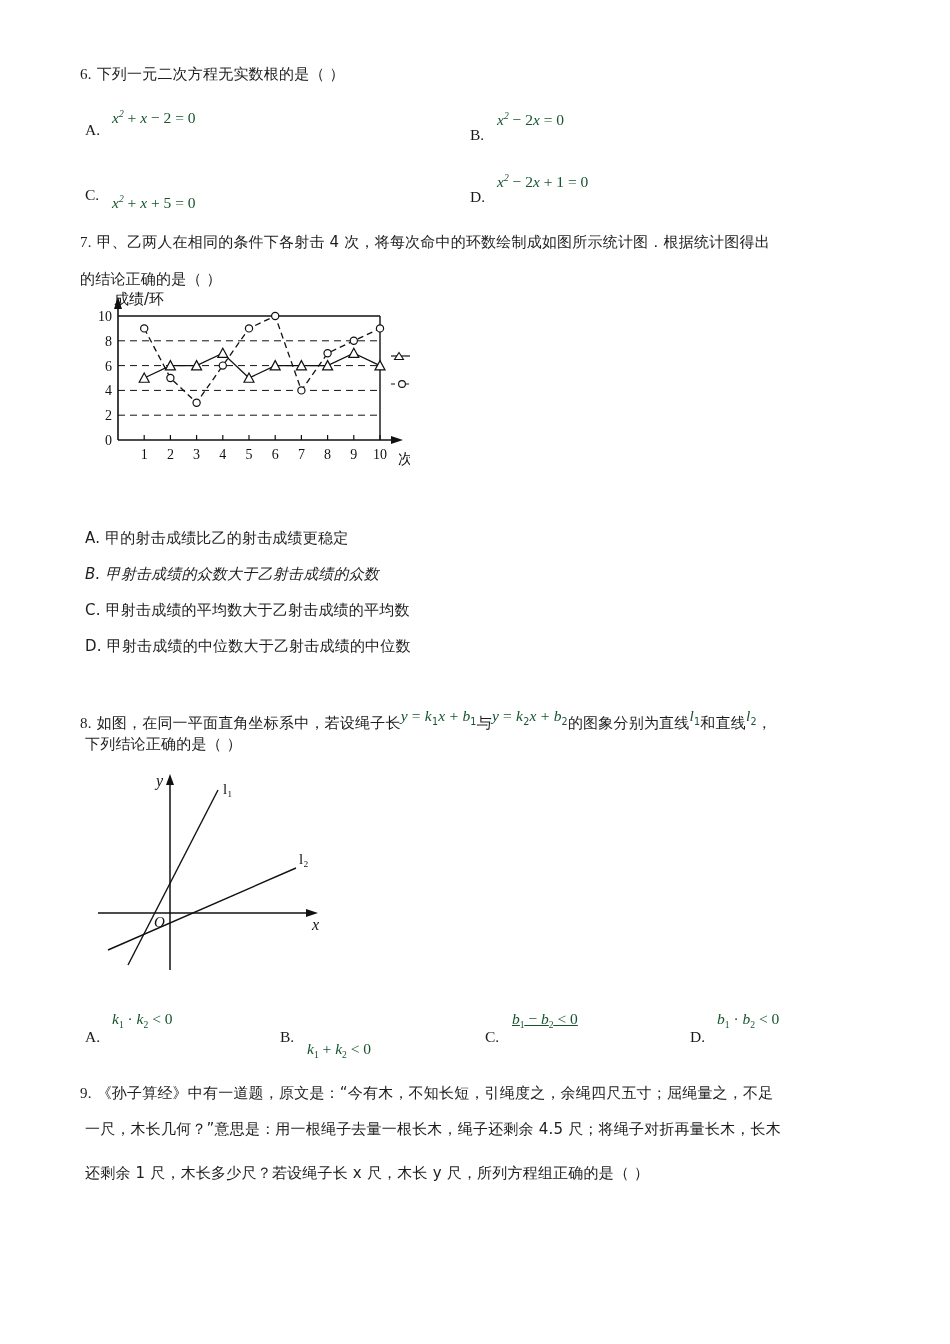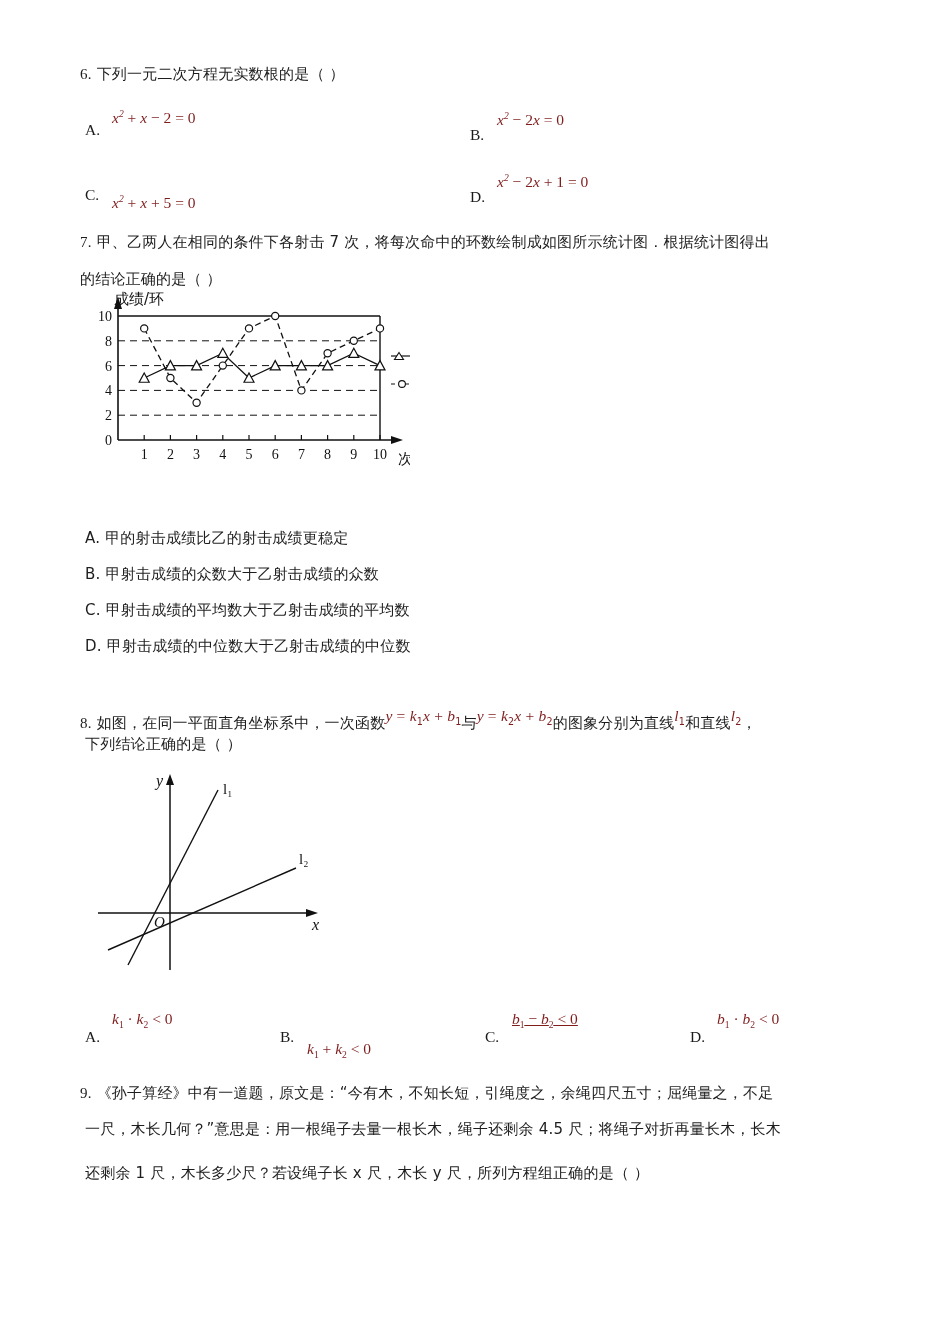--- a/index.html
+++ b/index.html
@@ -32,21 +32,21 @@
   sub.b { font-size:0.62em; vertical-align:sub; font-style:normal;}
 
   .optlabel {
     position:absolute;
     font-size:15.5px;
     font-family:"Liberation Serif", serif;
   }
   .formula {
     position:absolute;
     font-size:15.5px;
-    color:#7f1d1d;
+    color:#14532d;
     white-space:nowrap;
   }
 
   
   #chart7 { position:absolute; left:80px; top:288px; width:330px; height:185px; }
   
   #chart8 { position:absolute; left:90px; top:772px; width:250px; height:205px; }
 </style>
 </head>
 <body>
@@ -73,21 +73,21 @@
     <span class="m">x</span><sup class="s">2</sup><span class="mr">&nbsp;+&nbsp;</span><span class="m">x</span><span class="mr">&nbsp;+&nbsp;5&nbsp;=&nbsp;0</span>
   </div>
 
   <div class="optlabel" style="left:470px; top:188px;">D.</div>
   <div class="formula" style="left:497px; top:172px;">
     <span class="m">x</span><sup class="s">2</sup><span class="mr">&nbsp;−&nbsp;2</span><span class="m">x</span><span class="mr">&nbsp;+&nbsp;1&nbsp;=&nbsp;0</span>
   </div>
 
   <div class="qline cjk" style="left:80px; top:231px;">
     <span class="qnum">7.</span>
-    <span>甲、乙两人在相同的条件下各射击 7 次，将每次命中的环数绘制成如图所示统计图．根据统计图得出</span>
+    <span>甲、乙两人在相同的条件下各射击 4 次，将每次命中的环数绘制成如图所示统计图．根据统计图得出</span>
   </div>
   <div class="qline cjk" style="left:80px; top:268px;">的结论正确的是（     ）</div>
 
   <div id="chart7">
     <svg width="330" height="185" viewBox="0 0 330 185">
 
       <text id="c7-ylabel" x="34" y="16" font-family="DejaVu Sans, sans-serif" font-size="15" fill="#111">成绩/环</text>
 
       <line x1="38" y1="28" x2="300" y2="28" stroke="#111" stroke-width="1.4"></line>
 
@@ -176,36 +176,36 @@
         <circle cx="322" cy="96" r="3.4" fill="#fff" stroke="#111" stroke-width="1.1"></circle>
         <text id="c7-lg-yi" x="338" y="102" font-family="DejaVu Sans, sans-serif" font-size="16" fill="#111">乙</text>
       </g>
     </svg>
   </div>
 
   <div class="qline cjk" style="left:85px; top:527px;">
     <span>A.</span>
     <span>甲的射击成绩比乙的射击成绩更稳定</span>
   </div>
-  <div class="qline cjk" style="left:85px; top:563px;">
+  <div class="qline cjk" style="left:85px; top:563px;font-style:italic;">
     <span>B.</span>
     <span>甲射击成绩的众数大于乙射击成绩的众数</span>
   </div>
   <div class="qline cjk" style="left:85px; top:599px;">
     <span>C.</span>
     <span>甲射击成绩的平均数大于乙射击成绩的平均数</span>
   </div>
   <div class="qline cjk" style="left:85px; top:635px;">
     <span>D.</span>
     <span>甲射击成绩的中位数大于乙射击成绩的中位数</span>
   </div>
 
   <div class="qline cjk" style="left:80px; top:685px;">
     <span class="qnum">8.</span>
-    <span>如图，在同一平面直角坐标系中，一次函数</span><span class="formula" style="position:relative; left:0; top:-7px; display:inline-block;">
+    <span>如图，在同一平面直角坐标系中，若设绳子长</span><span class="formula" style="position:relative; left:0; top:-7px; display:inline-block;">
       <span class="m">y</span><span class="mr">&nbsp;=&nbsp;</span><span class="m">k</span><sub class="b">1</sub><span class="m">x</span><span class="mr">&nbsp;+&nbsp;</span><span class="m">b</span><sub class="b">1</sub>
     </span><span>与</span><span class="formula" style="position:relative; left:0; top:-7px; display:inline-block;">
       <span class="m">y</span><span class="mr">&nbsp;=&nbsp;</span><span class="m">k</span><sub class="b">2</sub><span class="m">x</span><span class="mr">&nbsp;+&nbsp;</span><span class="m">b</span><sub class="b">2</sub>
     </span><span>的图象分别为直线</span><span class="formula" style="position:relative; left:0; top:-7px; display:inline-block;margin-top:26px;">
       <span class="m">l</span><sub class="b">1</sub>
     </span><span>和直线</span><span class="formula" style="position:relative; left:0; top:-7px; display:inline-block;">
       <span class="m">l</span><sub class="b">2</sub>
     </span><span>，</span>
   </div>
   <div class="qline cjk" style="left:85px; top:733px;">下列结论正确的是（     ）</div>

